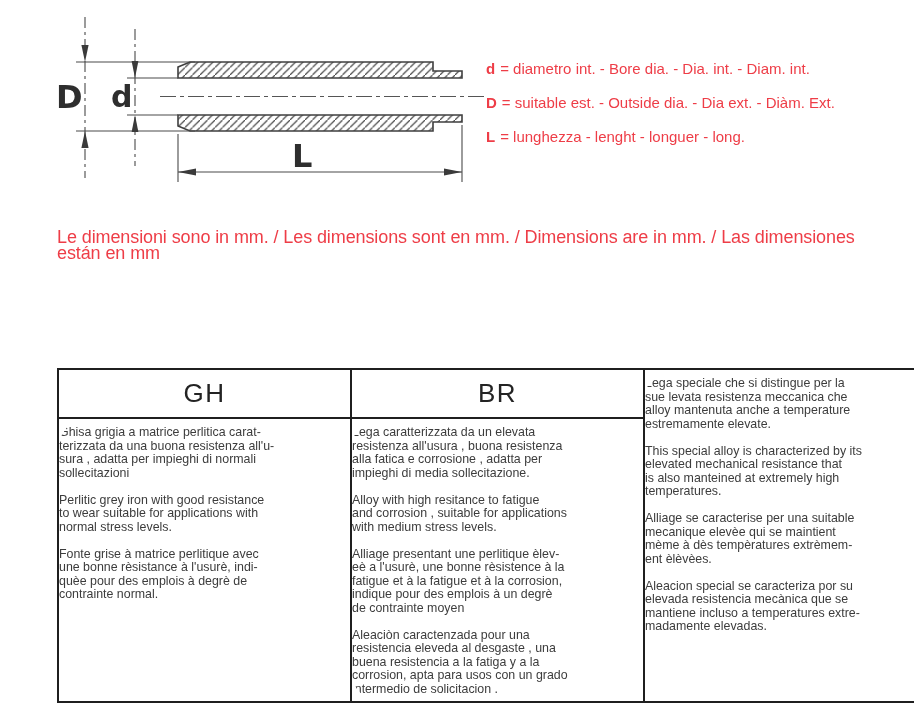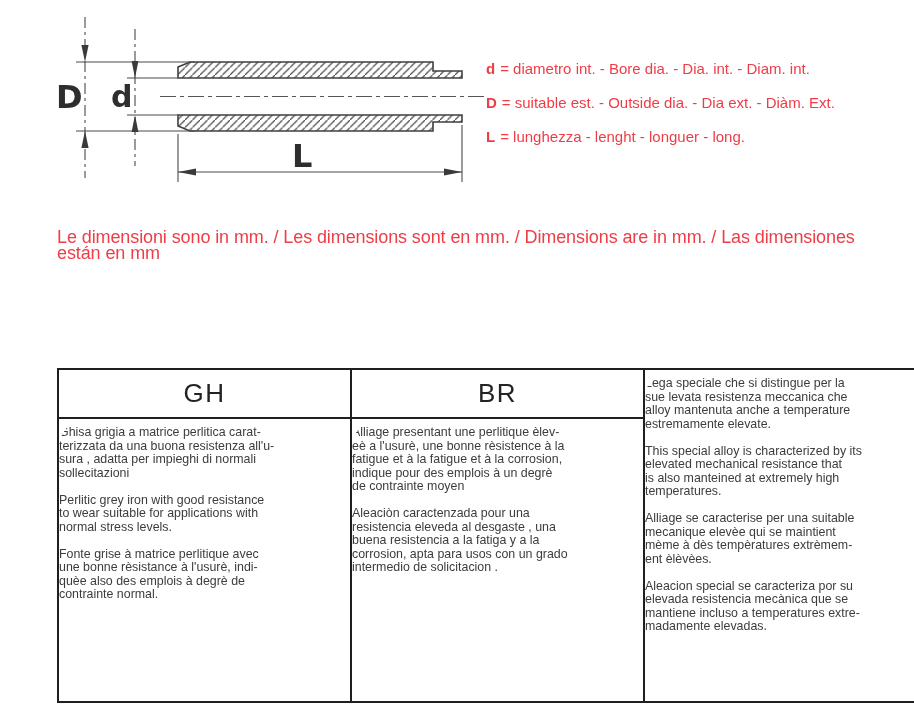--- a/index.html
+++ b/index.html
@@ -122,28 +122,35 @@
       <div class="spec-col-body">
         <p>Ghisa grigia a matrice perlitica carat-
 terizzata da una buona resistenza all'u-
 sura , adatta per impieghi di normali
 sollecitazioni</p>
         <p>Perlitic grey iron with good resistance
 to wear suitable for applications with
 normal stress levels.</p>
         <p>Fonte grise à matrice perlitique avec
 une bonne rèsistance à l'usurè, indi-
-quèe also des emplois à degrè de
+quèe pour des emplois à degrè de
 contrainte normal.</p>
       </div>
     </div>
 
     <div class="spec-col">
       <div class="spec-col-header">BR</div>
       <div class="spec-col-body">
+        <p>Lega caratterizzata da un elevata
+resistenza all'usura , buona resistenza
+alla fatica e corrosione , adatta per
+impieghi di media sollecitazione.</p>
+        <p>Alloy with high resitance to fatigue
+and corrosion , suitable for applications
+with medium stress levels.</p>
         <p>Alliage presentant une perlitique èlev-
 eè a l'usurè, une bonne rèsistence à la
 fatigue et à la fatigue et à la corrosion,
 indique pour des emplois à un degrè
 de contrainte moyen</p>
         <p>Aleaciòn caractenzada pour una
 resistencia eleveda al desgaste , una
 buena resistencia a la fatiga y a la
 corrosion, apta para usos con un grado
 intermedio de solicitacion .</p>

